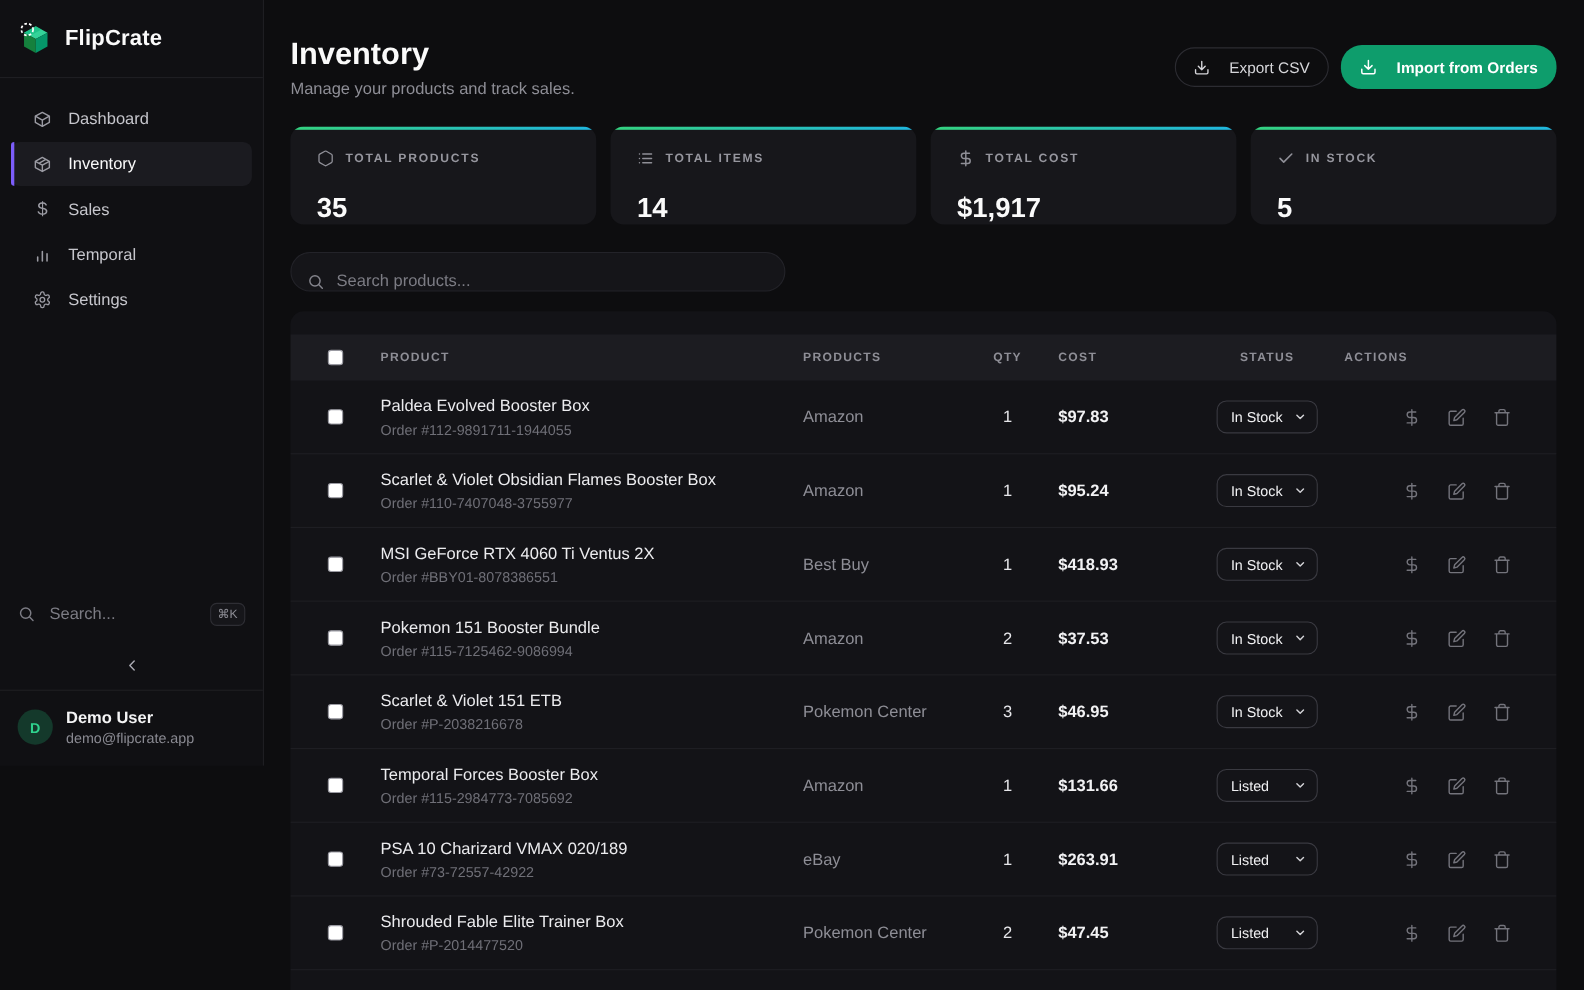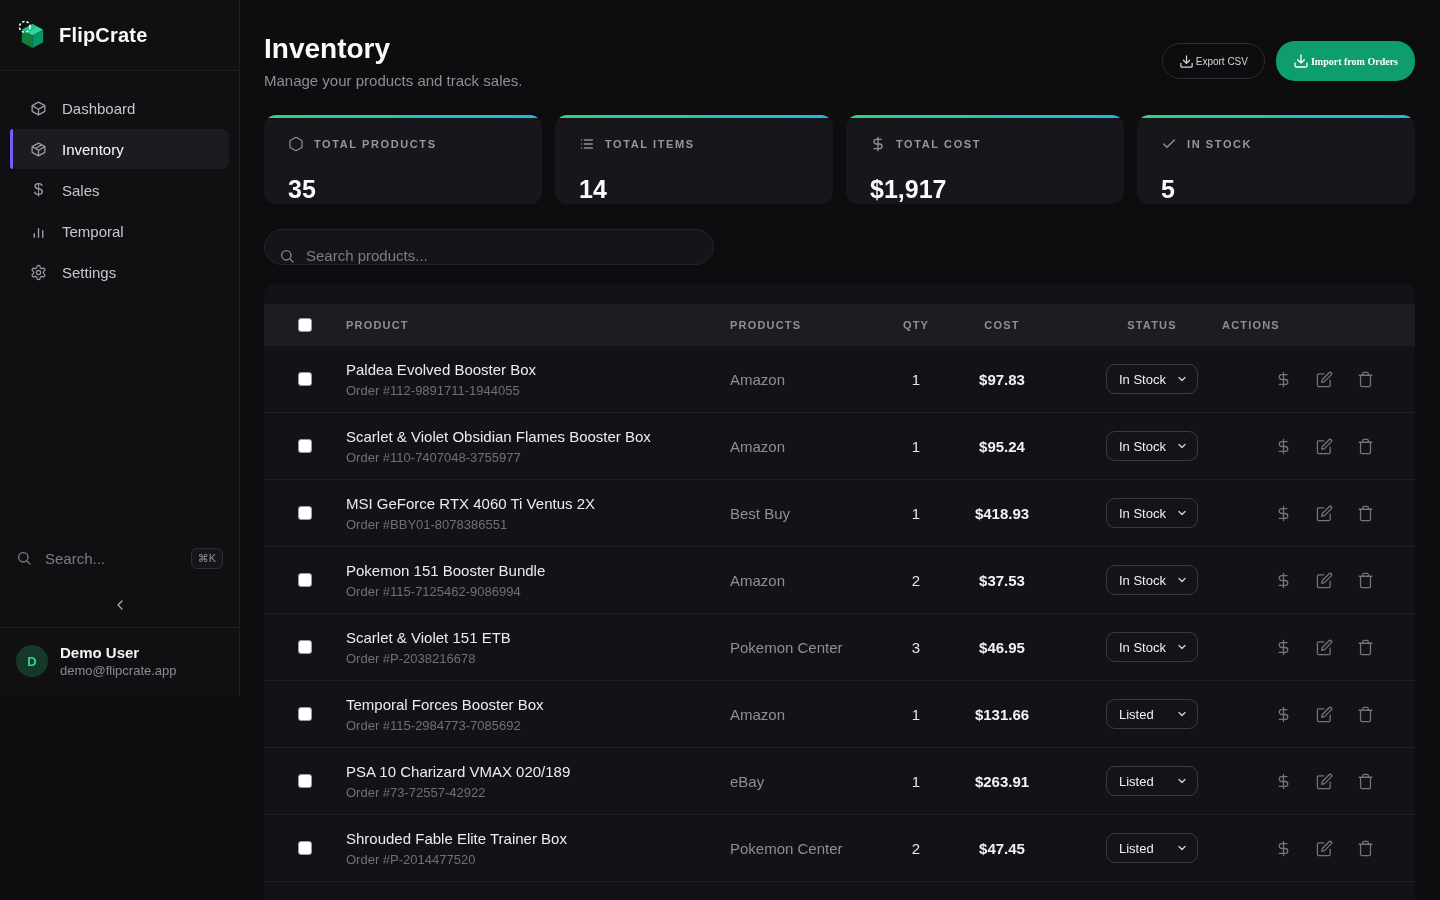--- a/index.html
+++ b/index.html
@@ -33,26 +33,26 @@
     font-size:13px; font-weight:700; display:flex; align-items:center; justify-content:center; }
   .user-name { font-size:15px; font-weight:700; color:#f4f4f5; }
   .user-email { font-size:13px; color:#8a8a92; margin-top:2px; }
 
   
   .main { position:absolute; left:240px; top:0; width:1200px; height:900px; padding:33px 25px 0 24px; }
   .page-head { display:flex; align-items:center; justify-content:space-between; }
   .page-title { font-size:28px; font-weight:700; color:#fafafa; }
   .page-sub { font-size:15px; color:#8e8e96; margin-top:7px; }
   .head-actions { display:flex; align-items:center; gap:11px; }
-  .btn { display:flex; align-items:center; gap:2px; border-radius:19px; font-size:10px;
+  .btn { display:flex; align-items:center; gap:18px; border-radius:19px; font-size:14px;
     cursor:pointer; white-space:nowrap;text-align:right; }
   .btn-ghost { height:36px; padding:0 16px; border:1px solid #2c2c32; background:transparent;
     color:#d6d6da; }
   .btn-primary { height:40px; padding:0 17px; background:#0e9d6c; color:#fff; font-weight:600;
-    border:none;font-family:Liberation Serif, serif; }
+    border:none; }
 
   
   .stats { display:flex; gap:13px; margin-top:26px; }
   .card { flex:1; height:89px; background:#17171b; border-radius:12px; overflow:hidden;
     position:relative; padding:21px 0 0 24px; }
   .card::before { content:""; position:absolute; top:0; left:0; right:0; height:3px;
     background:linear-gradient(90deg,#34d37f,#1fb6e0); }
   .card-top { display:flex; align-items:center; gap:10px; color:#8f8f97; }
   .card-label { font-size:11px; font-weight:700; letter-spacing:1.6px; color:#96969e; }
   .card-value { font-size:25px; font-weight:700; color:#fafafa; margin-top:23px; }
@@ -69,21 +69,21 @@
   .t-head, .t-row { display:grid;
     grid-template-columns:82px 384px 140px 92px 120px 140px 1fr; align-items:center; }
   .t-head { height:42px; background:#1c1c21; color:#8e8e96; font-size:11px; font-weight:700;
     letter-spacing:1.2px; }
   .t-row { height:67px; border-bottom:1px solid #1e1e23; }
   .t-row:last-child { border-bottom:none; }
   .cell-check { padding-left:34px; }
   .checkbox { width:14px; height:14px; background:#fff; border:1px solid #9a9aa2;
     border-radius:3px; cursor:pointer; }
   .col-qty { text-align:center; }
-  .col-cost { text-align:center; padding-right:40px; }
+  .col-cost { text-align:left; padding-right:40px; }
   .col-status { display:flex; justify-content:center; }
   .col-actions { display:flex; justify-content:flex-end; align-items:center; gap:24px;
     padding-right:41px; }
   .p-name { font-size:15px; font-weight:500; color:#ececef; }
   .p-order { font-size:13px; color:#6f6f77; margin-top:5px; }
   .retailer { font-size:15px; color:#8e8e96; }
   .qty { font-size:15px; color:#e6e6ea; }
   .cost { font-size:15px; font-weight:700; color:#f2f2f4; }
   .status-pill { width:92px; height:30px; border:1px solid #3a3a41; border-radius:9px;
     background:#141418; display:flex; align-items:center; justify-content:space-between;

